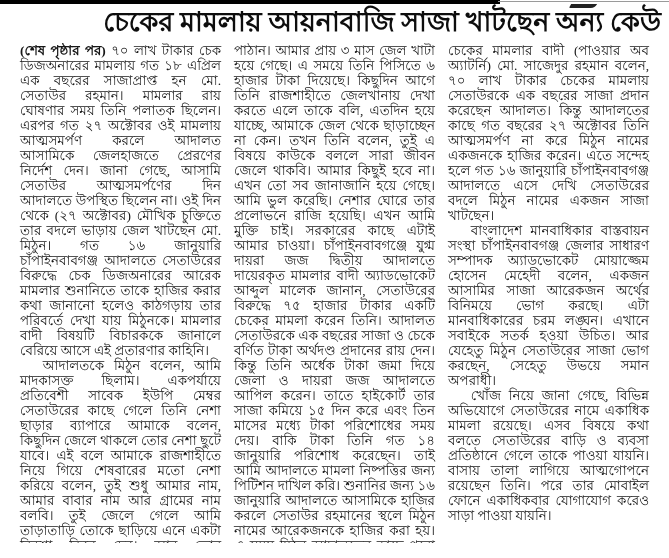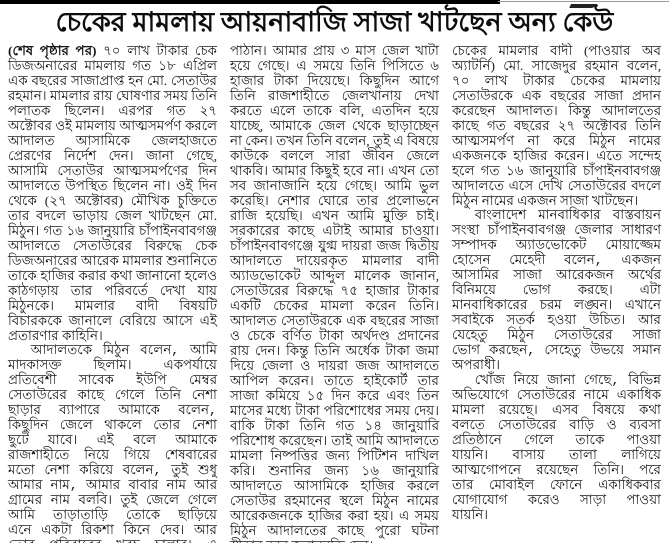--- a/index.html
+++ b/index.html
@@ -34,41 +34,41 @@
     width: 26px; height: 4px;
     background: #222;
     border-radius: 0 0 6px 2px;
     transform: skewX(-30deg);
   }
   .headline {
     margin: 6px 8px 5px 8px;
     font-size: 27px;
     line-height: 32px;
     font-weight: 700;
-    text-align: center;
+    text-align: right;
     color: #0d0d0d;
     white-space: nowrap;
   }
   .columns {
     display: flex;
     gap: 13px;
-    padding: 0 8px;
+    padding: 0 20px;
     height: 500px;
     overflow: hidden;
   }
   .col {
     flex: 1 1 0;
     min-width: 0;
     font-size: 13.4px;
     line-height: 15px;
     text-align: justify;
     color: #161616;
   }
   .para { margin: 0; }
-  .para.indent { text-indent: 1.7em; font-family: Liberation Mono, monospace; }
+  .para.indent { text-indent: 1.7em; }
   .lead { font-weight: 700; }
 </style>
 </head>
 <body>
 
 <div class="top-rule"></div>
 <div class="top-rule-thin"></div>
 <div class="top-rule-hook"></div>
 
 <h1 class="headline">চেকের মামলায় আয়নাবাজি সাজা খাটছেন অন্য কেউ</h1>

